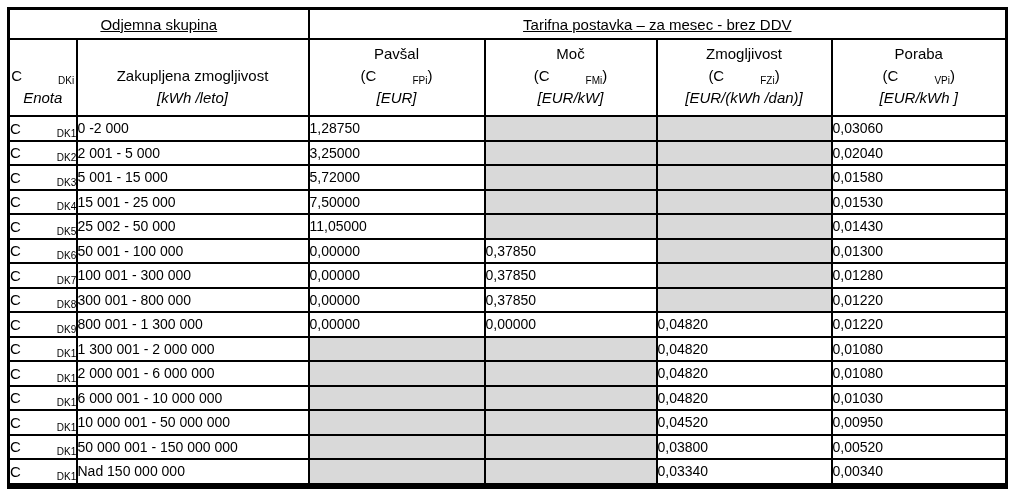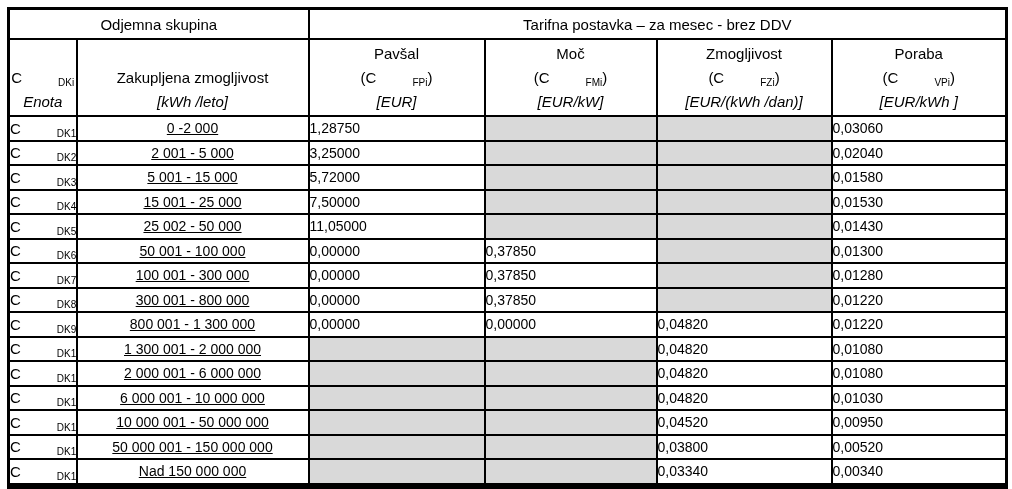--- a/index.html
+++ b/index.html
@@ -31,25 +31,25 @@
     padding: 0;
     overflow: hidden;
     white-space: nowrap;
   }
   th { font-weight: normal; }
   .h-top {
     height: 28px;
     font-size: 15px;
     text-align: center;
     vertical-align: middle;
+    text-decoration: underline;
   }
   .hcell {
     display: flex;
     flex-direction: column;
-    justify-content: space-between;
     height: 70px;
     padding: 3px 0 2px 0;
   }
   .hline {
     height: 22px;
     line-height: 22px;
     font-size: 15px;
     text-align: center;
   }
   .unit { font-style: italic; }
@@ -58,21 +58,21 @@
     line-height: 0;
     vertical-align: -3px;
     padding-left: 36px;
   }
   tbody td {
     height: 22.5px;
     font-size: 14px;
     vertical-align: middle;
   }
   td.c-label { font-size: 15px; }
-  td.c-range { text-align: center; text-decoration: underline; }
+  td.c-range { text-align: left; }
   td.c-val   { text-align: left; padding-right: 12px; }
   td.c-disabled { background: var(--disabled, #d9d9d9); }
 </style>
 </head>
 <body>
 
 <div class="sheet">
   <table class="tariff">
     <colgroup>
       <col style="width:68px">

